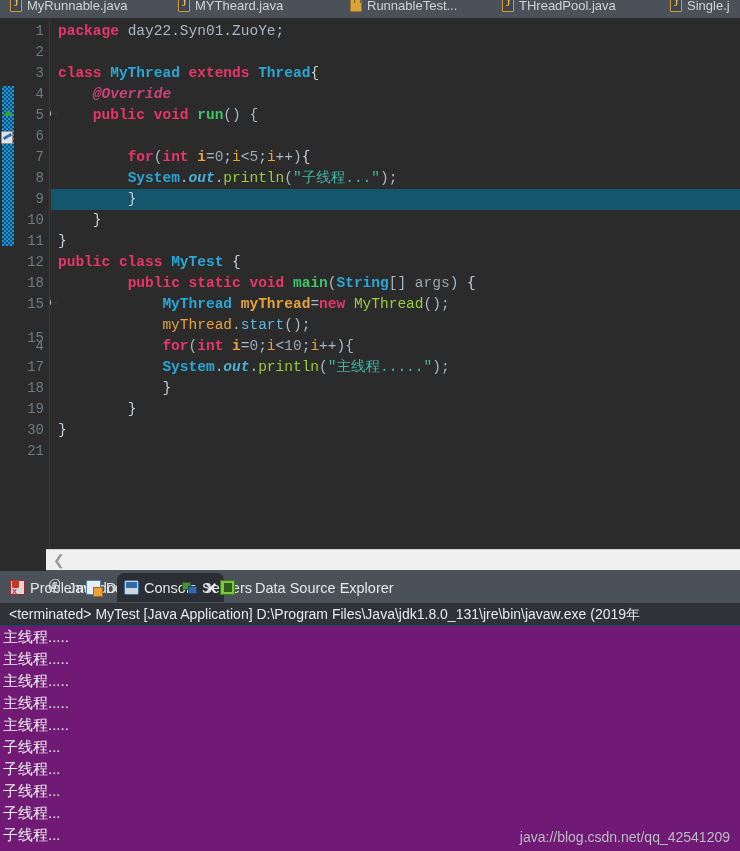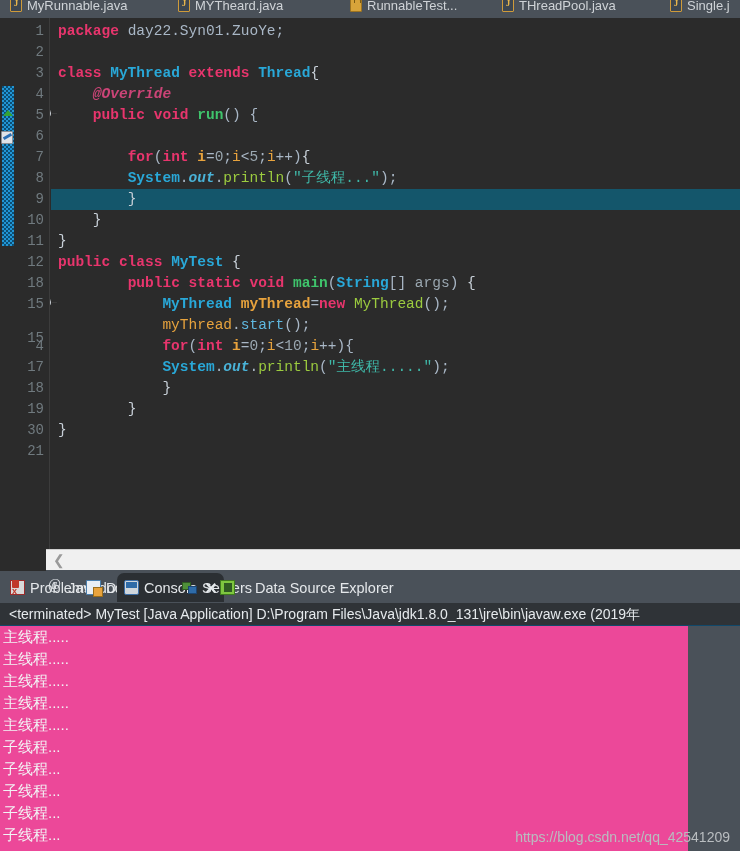--- a/index.html
+++ b/index.html
@@ -287,22 +287,22 @@
     color: #e6eaed;
     font-size: 14px;
     line-height: 23px;
     padding-left: 9px;
     overflow: hidden;
     white-space: nowrap;
     border-bottom: 1px solid #11496b;
   }
   .console-body {
     position: absolute; left: 0; top: 626px;
-    width: 688px; height: 225px;
-    background: #ec4899;
+    width: 740px; height: 225px;
+    background: #701a75;
     overflow: hidden;
   }
   .console-line {
     height: 22px; line-height: 22px;
     color: #f2f4f5;
     font-size: 15px;
     padding-left: 3px;
     white-space: pre;
     font-family: "Liberation Sans", sans-serif;
   }
@@ -444,14 +444,14 @@
       <div class="console-line">主线程.....</div>
       <div class="console-line">主线程.....</div>
       <div class="console-line">主线程.....</div>
       <div class="console-line">子线程...</div>
       <div class="console-line">子线程...</div>
       <div class="console-line">子线程...</div>
       <div class="console-line">子线程...</div>
       <div class="console-line">子线程...</div>
     </div>
 
-  <div class="watermark">https://blog.csdn.net/qq_42541209</div>
+  <div class="watermark">java://blog.csdn.net/qq_42541209</div>
 </div>
 
 </body></html>

